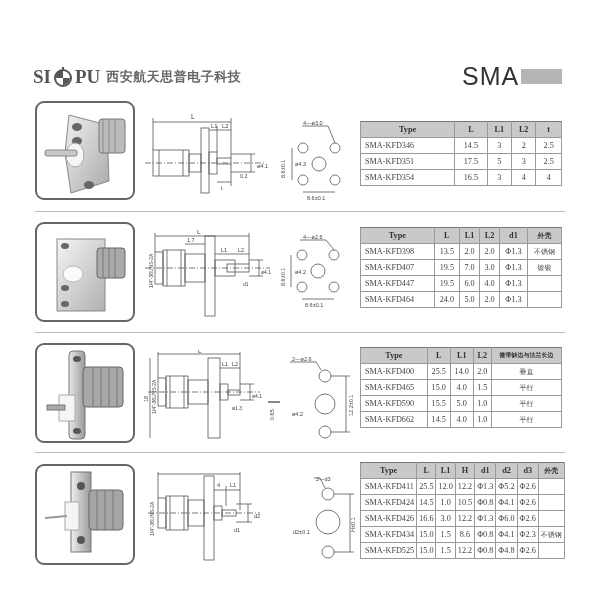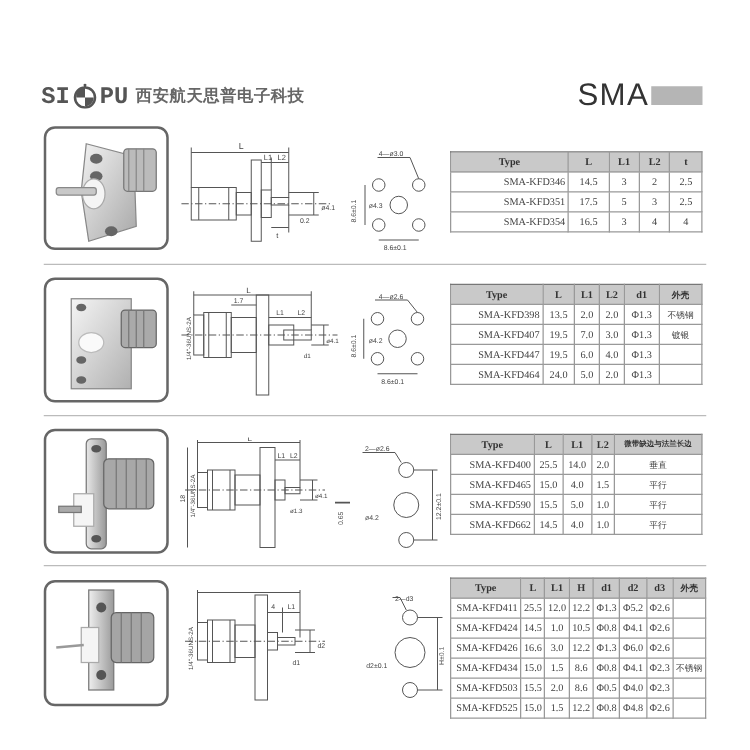--- a/index.html
+++ b/index.html
@@ -1,30 +1,30 @@
 <!DOCTYPE html>
 <html><head>
 <meta charset="utf-8">
 <style>
   html, body { margin:0; padding:0; background:#fff; }
   body { width:600px; height:600px; position:relative; overflow:hidden; font-family:"Liberation Serif", serif; color:#333; }
   .header { position:absolute; left:0; top:0; width:600px; height:100px; }
   .logo { position:absolute; left:33px; top:66px; display:flex; align-items:center; }
-  .logo-si, .logo-pu { font-family:Liberation Mono, monospace; font-weight:bold; font-size:19px; color:#555; letter-spacing:0; }
+  .logo-si, .logo-pu { font-family:Liberation Serif, serif; font-weight:bold; font-size:19px; color:#555; letter-spacing:0; }
   .logo-mark { width:20px; height:20px; margin:0 2px; }
   .logo-cn { font-family:"DejaVu Sans", sans-serif; font-size:13px; color:#666; margin-left:6px; font-weight:bold; letter-spacing:0.5px; }
   .sma { position:absolute; left:462px; top:62px; font-family:"Liberation Sans", sans-serif; font-size:25px; color:#333; letter-spacing:1px; }
   .sma-bar { position:absolute; left:521px; top:69px; width:41px; height:15px; background:#b5b5b5; }
   .photo { position:absolute; left:35px; width:100px; background:#fff; border:2px solid #666; border-radius:9px; box-sizing:border-box; overflow:hidden; }
   .divider { position:absolute; left:35px; width:530px; height:1px; background:#bbb; }
   table.spec { position:absolute; border-collapse:collapse; font-size:8.2px; color:#444; }
   table.spec th, table.spec td { border:1px solid #999; text-align:center; padding:0 2px; white-space:nowrap; height:15px; }
   table.spec th { background:#c9c9c9; font-weight:bold; color:#333; }
   table.spec tr:first-child th { border-top:1.5px solid #777; }
-  table.spec td.type { text-align:right; padding-left:4px; }
+  table.spec td.type { text-align:left; padding-left:4px; }
   table.spec { border:1.5px solid #777;padding-left:30px; }
   .cn { font-family:Liberation Mono, monospace; font-size:7px; }
   svg text { font-family:"Liberation Sans", sans-serif; }
 </style>
 </head>
 <body>
 
 <div class="header">
   <div class="logo">
     <span class="logo-si">SI</span>
@@ -456,30 +456,20 @@
         <td class="type">SMA-KFD434</td>
         <td>15.0</td>
         <td>1.5</td>
         <td>8.6</td>
         <td>Φ0.8</td>
         <td>Φ4.1</td>
         <td>Φ2.3</td>
         <td class="cn">不锈钢</td>
       </tr>
   <tr>
-        <td class="type">SMA-KFD503</td>
-        <td>15.5</td>
-        <td>2.0</td>
-        <td>8.6</td>
-        <td>Φ0.5</td>
-        <td>Φ4.0</td>
-        <td>Φ2.3</td>
-        <td class="cn"></td>
-      </tr>
-  <tr>
         <td class="type">SMA-KFD525</td>
         <td>15.0</td>
         <td>1.5</td>
         <td>12.2</td>
         <td>Φ0.8</td>
         <td>Φ4.8</td>
         <td>Φ2.6</td>
         <td class="cn"></td>
       </tr>
 </tbody>

